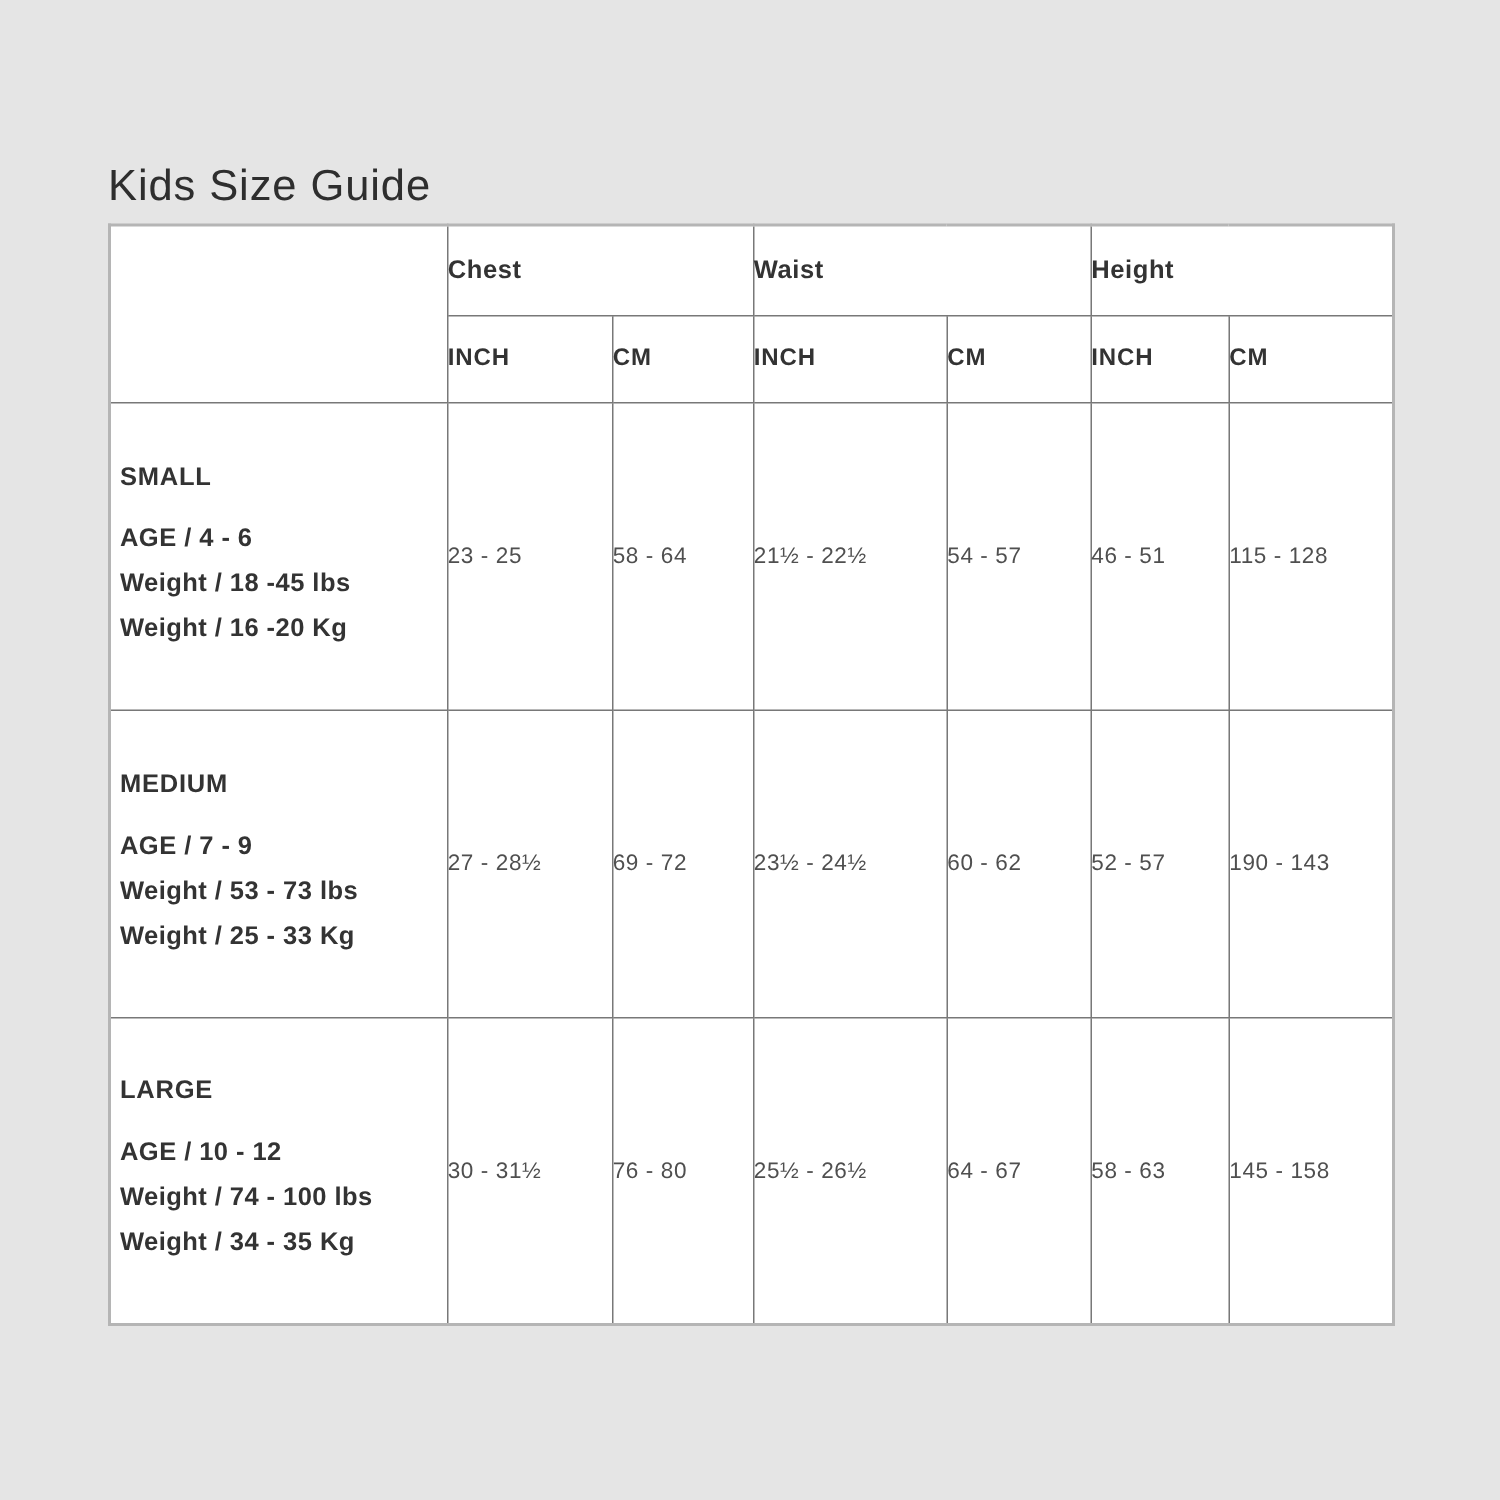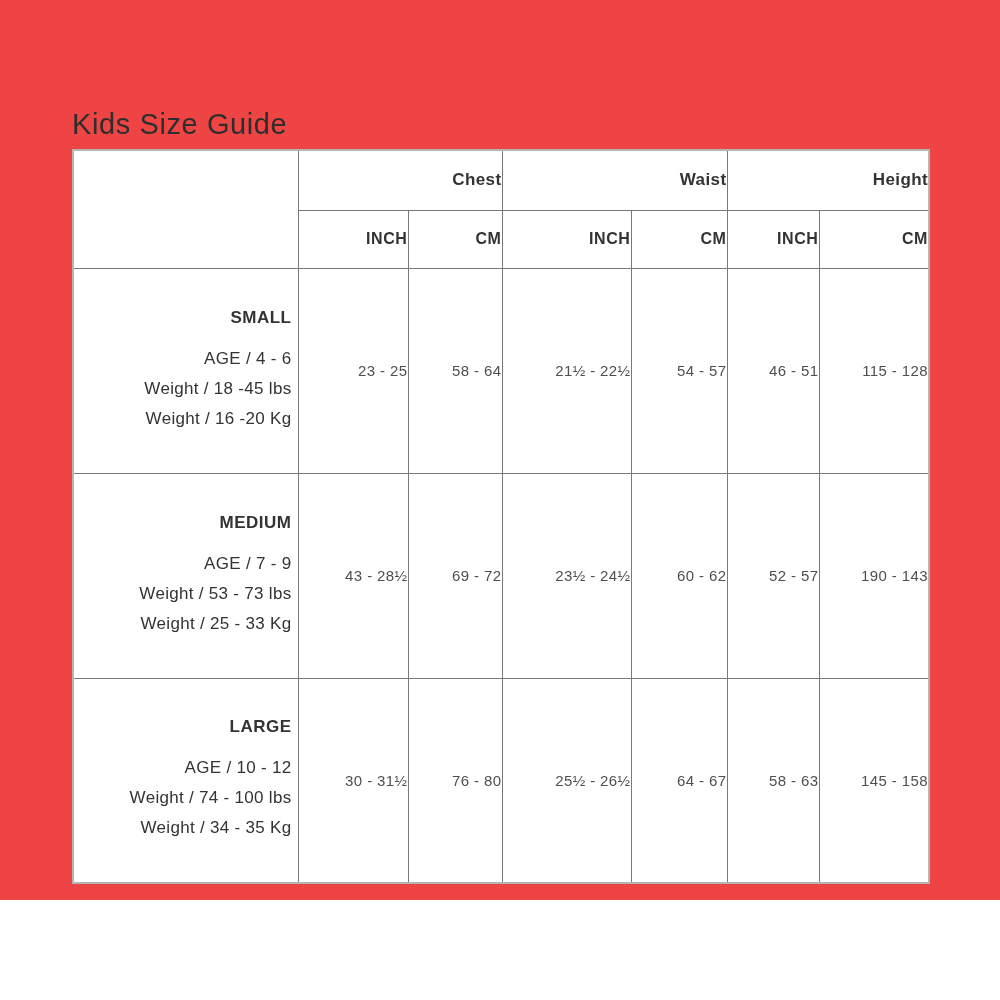--- a/index.html
+++ b/index.html
@@ -4,41 +4,41 @@
 <style>
   * { margin: 0; padding: 0; box-sizing: border-box; }
   html, body {
     width: 1000px;
     height: 1000px;
     background: #ffffff;
     font-family: "Liberation Sans", sans-serif;
   }
   .page {
     width: 1000px;
-    height: 900px;
+    height: 1000px;
     padding: 108px 72px 0 72px;
-    background: #ef4444;
+    background: #e5e5e5;
   }
   .page-title {
     font-size: 29px;
     font-weight: 500;
     color: #2e2e2e;
     letter-spacing: 0.6px;
     margin-bottom: 8px;
   }
   table.size-guide {
     border-collapse: collapse;
     width: 856px;
     table-layout: fixed;
     border: 2px solid #b5b5b5;
   }
   table.size-guide th,
   table.size-guide td {
     border: 1px solid #787878;
-    text-align: right;
+    text-align: left;
     vertical-align: middle;
     background: #ffffff;
   }
   tr.group-header-row th {
     height: 60px;
     font-size: 17px;
     font-weight: bold;
     color: #333333;
     letter-spacing: 0.4px;
   }
@@ -61,21 +61,21 @@
   td.label-cell { padding: 10px 6px; }
   .size-name {
     font-size: 17px;
     font-weight: bold;
     color: #333333;
     letter-spacing: 0.5px;
     margin-bottom: 16px;
   }
   .label-line {
     font-size: 17px;
-    font-weight: normal;
+    font-weight: bold;
     color: #333333;
     letter-spacing: 0.3px;
     line-height: 30px;
   }
 </style>
 </head>
 <body>
 
 <div class="page">
   <div class="page-title">Kids Size Guide</div>
@@ -121,21 +121,21 @@
         <td class="value-cell">115 - 128</td>
       </tr>
 
       <tr class="data-row">
         <td class="label-cell">
           <div class="size-name">MEDIUM</div>
           <div class="label-line">AGE / 7 - 9</div>
           <div class="label-line">Weight / 53 - 73 lbs</div>
           <div class="label-line">Weight / 25 - 33 Kg</div>
         </td>
-        <td class="value-cell">43 - 28½</td>
+        <td class="value-cell">27 - 28½</td>
         <td class="value-cell">69 - 72</td>
         <td class="value-cell">23½ - 24½</td>
         <td class="value-cell">60 - 62</td>
         <td class="value-cell">52 - 57</td>
         <td class="value-cell">190 - 143</td>
       </tr>
 
       <tr class="data-row">
         <td class="label-cell">
           <div class="size-name">LARGE</div>

